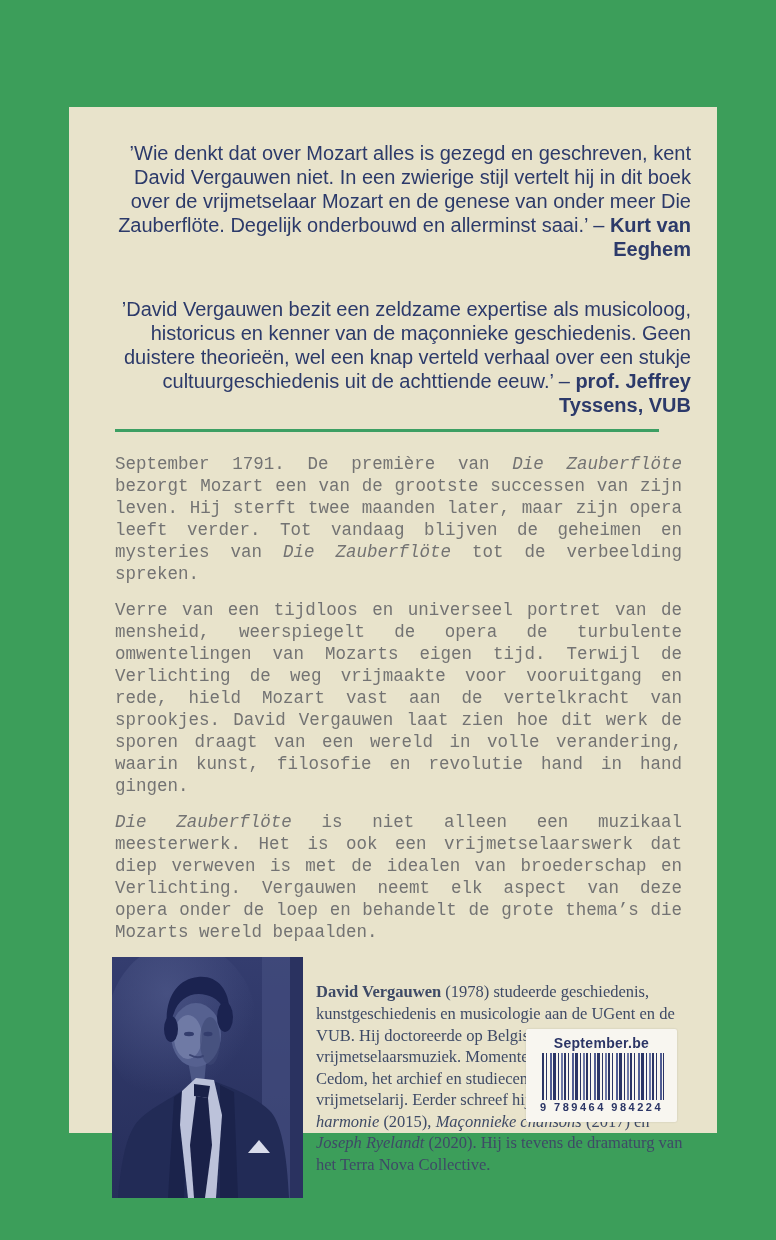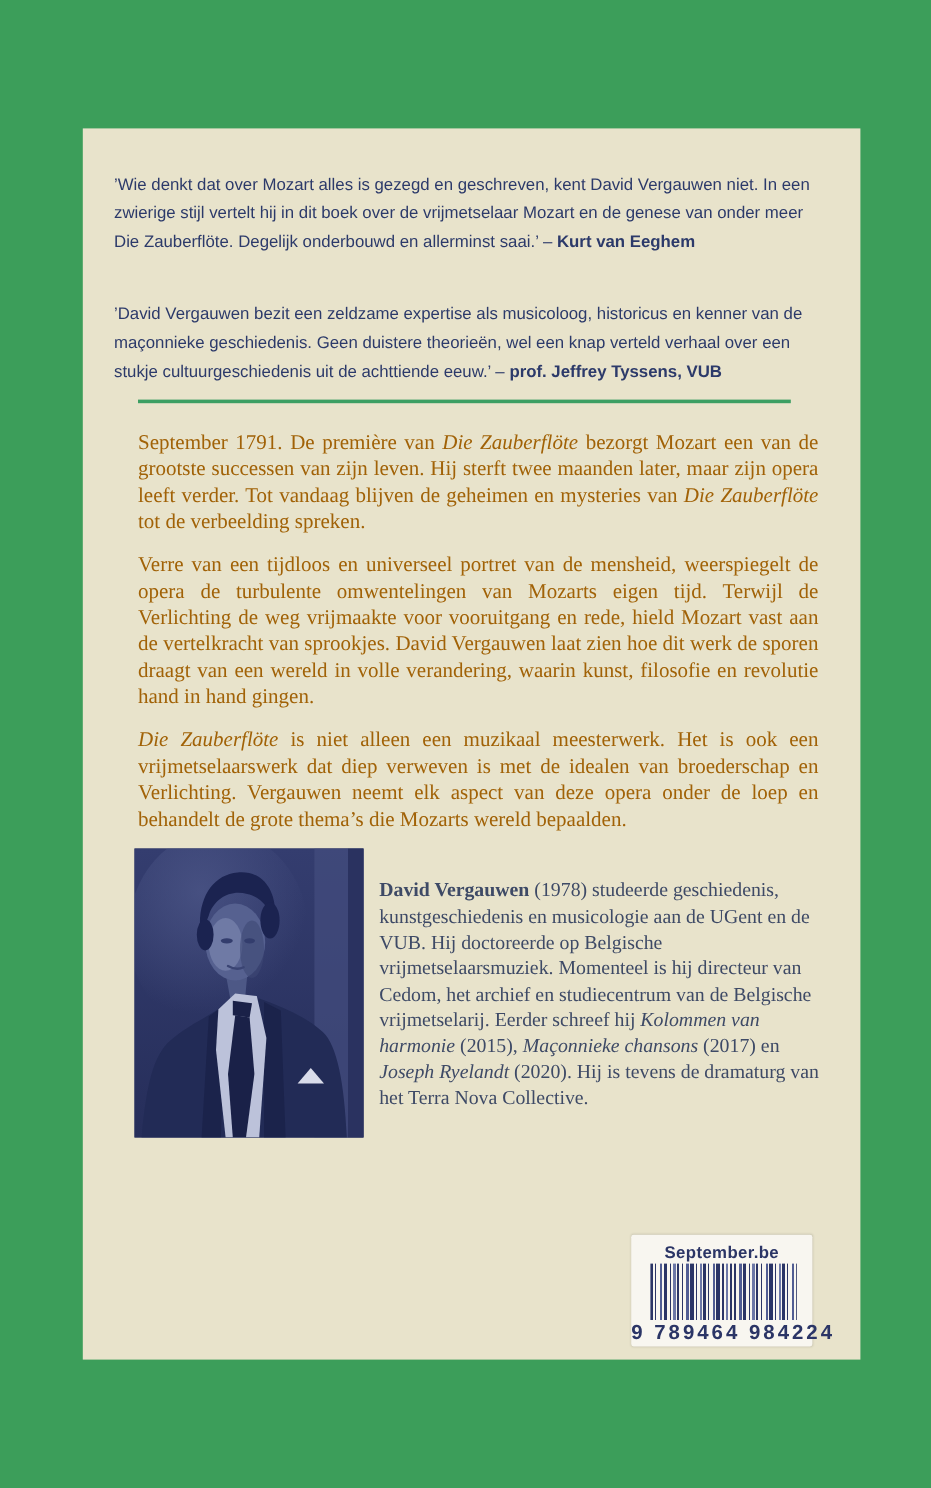--- a/index.html
+++ b/index.html
@@ -1,45 +1,45 @@
 <!DOCTYPE html>
 <html><head>
 <meta charset="utf-8">
 <style>
   html,body{margin:0;padding:0;}
   .cover{position:relative;width:776px;height:1240px;background:#3c9e5a;overflow:hidden;}
   .panel{position:absolute;left:69px;top:107px;width:648px;height:1026px;background:#e8e3cb;}
-  .quotes{padding:34px 26px 0;text-align:left;font-family:"Liberation Sans",sans-serif;
-          color:#2c3a6a;font-size:14px;line-height:24px;font-weight:500;}
+  .quotes{padding:34px 26px 0;text-align:right;font-family:"Liberation Sans",sans-serif;
+          color:#2c3a6a;font-size:20px;line-height:24px;font-weight:500;}
   .quote{margin:0;}
   .quote + .quote{margin-top:36px;}
   .rule{border:0;height:3px;background:#3c9f63;margin:12px 58px 21px 46px;}
-  .synopsis{margin:0 35px 0 46px;font-family:Liberation Serif, serif;font-size:17.5px;
-            line-height:22px;color:#a16207;text-align:justify;}
+  .synopsis{margin:0 35px 0 46px;font-family:Liberation Mono, monospace;font-size:17.5px;
+            line-height:22px;color:#737373;text-align:justify;}
   .synopsis p{margin:0 0 14px;}
   .bio-row{display:flex;margin:3px 0 0 43px;align-items:center;}
   .photo{width:191px;height:241px;flex:none;margin-right:13px;background:#2a3363;}
   .photo svg{display:block;width:100%;height:100%;}
   .bio{width:372px;margin:2px 0 0;font-family:"Liberation Serif",serif;font-size:16.5px;
        line-height:21.6px;color:#3e4a66;}
   .it{font-style:italic;}
   .bd{font-weight:700;}
   .barcode-box{position:absolute;left:457px;top:922px;width:151px;height:93px;background:#f8f6f0;
                border-radius:2px;text-align:center;font-family:"Liberation Sans",sans-serif;
                color:#2b3566;box-shadow:0 0 2px rgba(0,0,0,.15);}
   .publisher{font-weight:700;font-size:14px;letter-spacing:.3px;padding-top:6px;}
   .bars{height:47px;margin:2px 13px 0 16px;
         background:repeating-linear-gradient(90deg,
           #2b3566 0 2px,#f8f6f0 2px 4px,
           #2b3566 4px 5px,#f8f6f0 5px 8px,
           #515d93 8px 10px,#f8f6f0 10px 11px,
           #2b3566 11px 14px,#f8f6f0 14px 16px,
           #2b3566 16px 17px,#f8f6f0 17px 19px,
           #6d78a7 19px 21px,#f8f6f0 21px 22px);}
-  .isbn{font-size:17px;font-weight:700;letter-spacing:2.5px;margin-top:1px;white-space:nowrap;}
+  .isbn{font-size:11px;font-weight:700;letter-spacing:2.5px;margin-top:1px;white-space:nowrap;}
 </style>
 </head>
 <body>
 
 <div class="cover">
   <div class="panel">
 
     <div class="quotes">
       <p class="quote"><span>’Wie denkt dat over Mozart alles is gezegd en geschreven, kent David Vergauwen niet. In een zwierige stijl vertelt hij in dit boek over de vrijmetselaar Mozart en de genese van onder meer Die Zauberflöte. Degelijk onderbouwd en allerminst saai.’ – </span><span class="bd">Kurt van Eeghem</span></p>
       <p class="quote"><span>’David Vergauwen bezit een zeldzame expertise als musicoloog, historicus en kenner van de maçonnieke geschiedenis. Geen duistere theorieën, wel een knap verteld verhaal over een stukje cultuurgeschiedenis uit de achttiende eeuw.’ – </span><span class="bd">prof. Jeffrey Tyssens, VUB</span></p>

